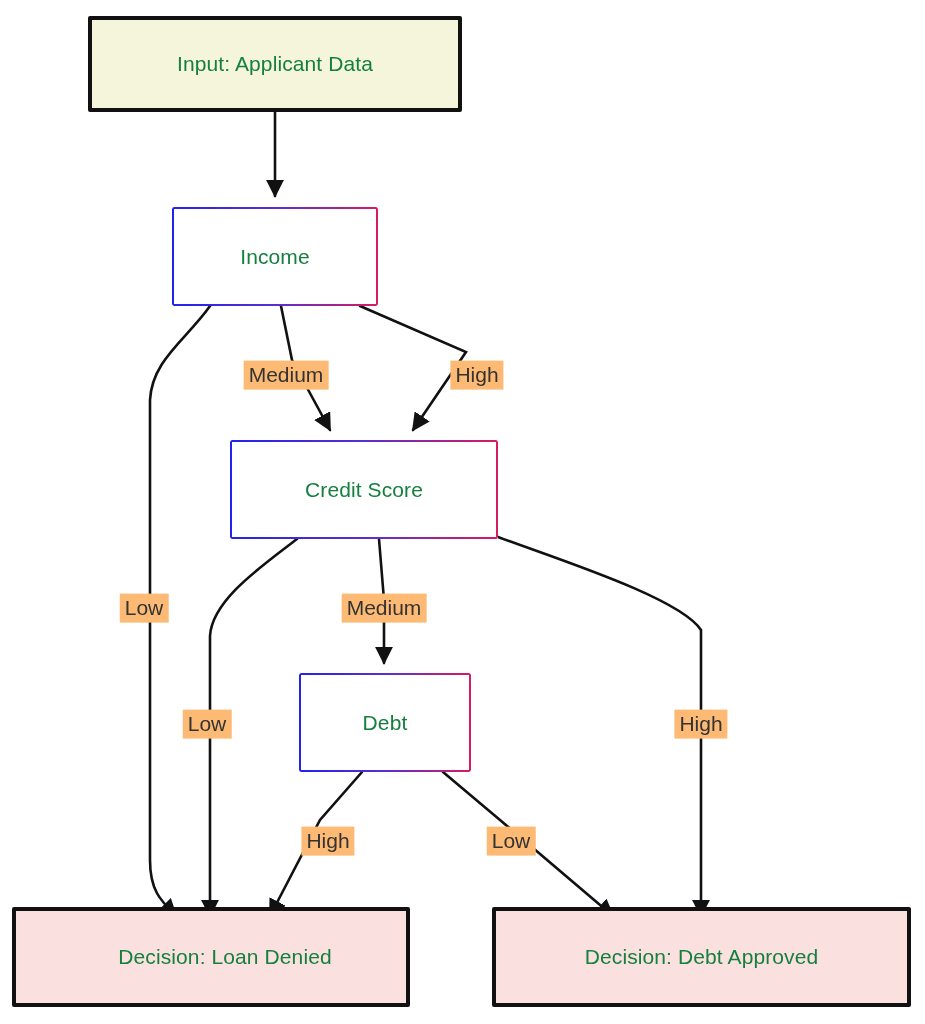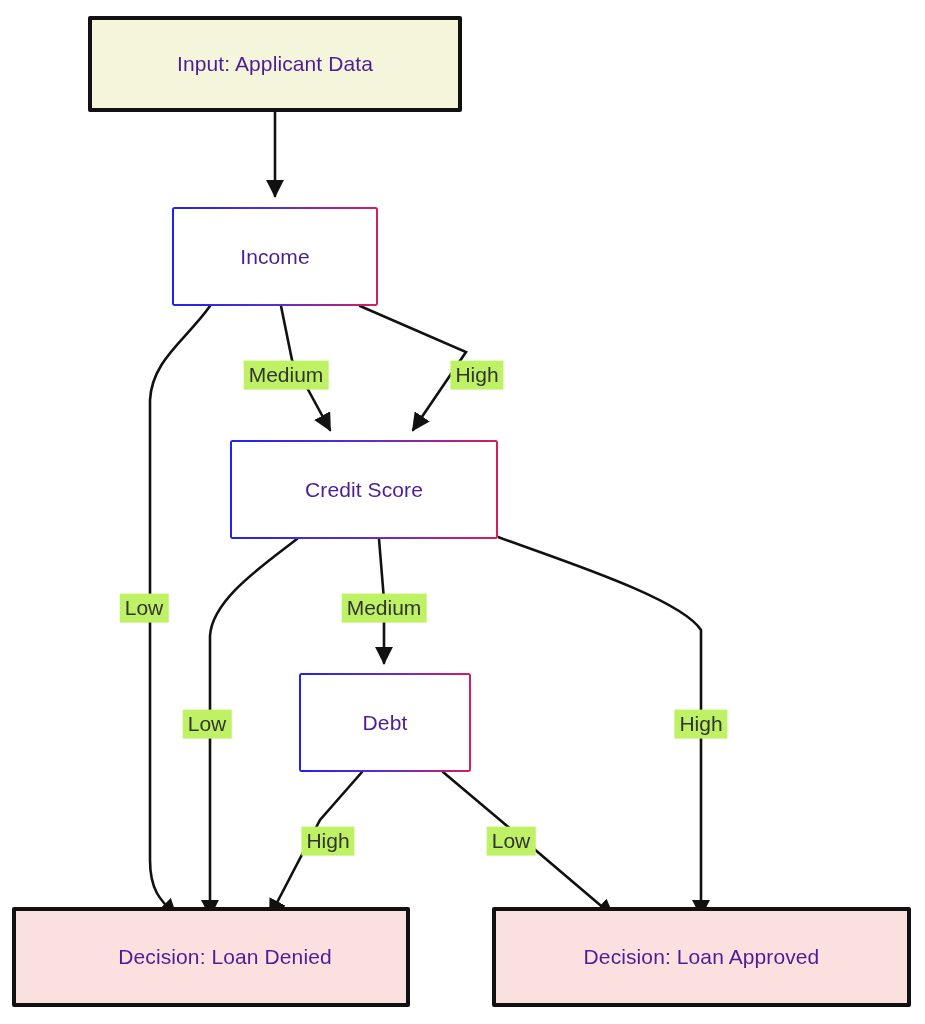--- a/index.html
+++ b/index.html
@@ -25,21 +25,21 @@
   }
   .node {
     position: absolute;
     box-sizing: border-box;
     display: flex;
     align-items: center;
     justify-content: center;
     text-align: center;
   }
   .node-label {
-    color: #4c1d95;
+    color: #15803d;
     font-size: 21px;
     line-height: 1.2;
     letter-spacing: 0.1px;
     white-space: nowrap;
   }
   
   .node-io {
     border: 4px solid #111111;
     border-radius: 2px;
   }
@@ -57,21 +57,21 @@
     padding: 2px;
     background: linear-gradient(90deg, #2222ee 0%, #5a2fcf 50%, #d81b60 100%);
     -webkit-mask: linear-gradient(#fff 0 0) content-box, linear-gradient(#fff 0 0);
     -webkit-mask-composite: xor;
     mask: linear-gradient(#fff 0 0) content-box, linear-gradient(#fff 0 0);
     mask-composite: exclude;
     pointer-events: none;
   }
   .edge-label {
     position: absolute;
-    background: #bef264;
+    background: #fdba74;
     color: #333333;
     font-size: 21px;
     line-height: 1.18;
     padding: 2px 5px;
     white-space: nowrap;
     box-sizing: border-box;
     transform: translate(-50%, -50%);
   }
 </style>
 </head>
@@ -121,21 +121,21 @@
 
   <div class="node node-decision" style="left:299px; top:673px; width:172px; height:99px;">
     <span class="node-label">Debt</span>
   </div>
 
   <div class="node node-io" style="left:12px; top:907px; width:398px; height:100px; background:#fbe0e0;padding-left:28px;">
     <span class="node-label">Decision: Loan Denied</span>
   </div>
 
   <div class="node node-io" style="left:492px; top:907px; width:419px; height:100px; background:#fbe0e0;">
-    <span class="node-label">Decision: Loan Approved</span>
+    <span class="node-label">Decision: Debt Approved</span>
   </div>
 
   <div class="edge-label" style="left:286px; top:375px;">Medium</div>
   <div class="edge-label" style="left:477px; top:375px;">High</div>
   <div class="edge-label" style="left:144px; top:608px;">Low</div>
   <div class="edge-label" style="left:384px; top:608px;">Medium</div>
   <div class="edge-label" style="left:207px; top:724px;">Low</div>
   <div class="edge-label" style="left:701px; top:724px;">High</div>
   <div class="edge-label" style="left:328px; top:841px;">High</div>
   <div class="edge-label" style="left:511px; top:841px;">Low</div>

